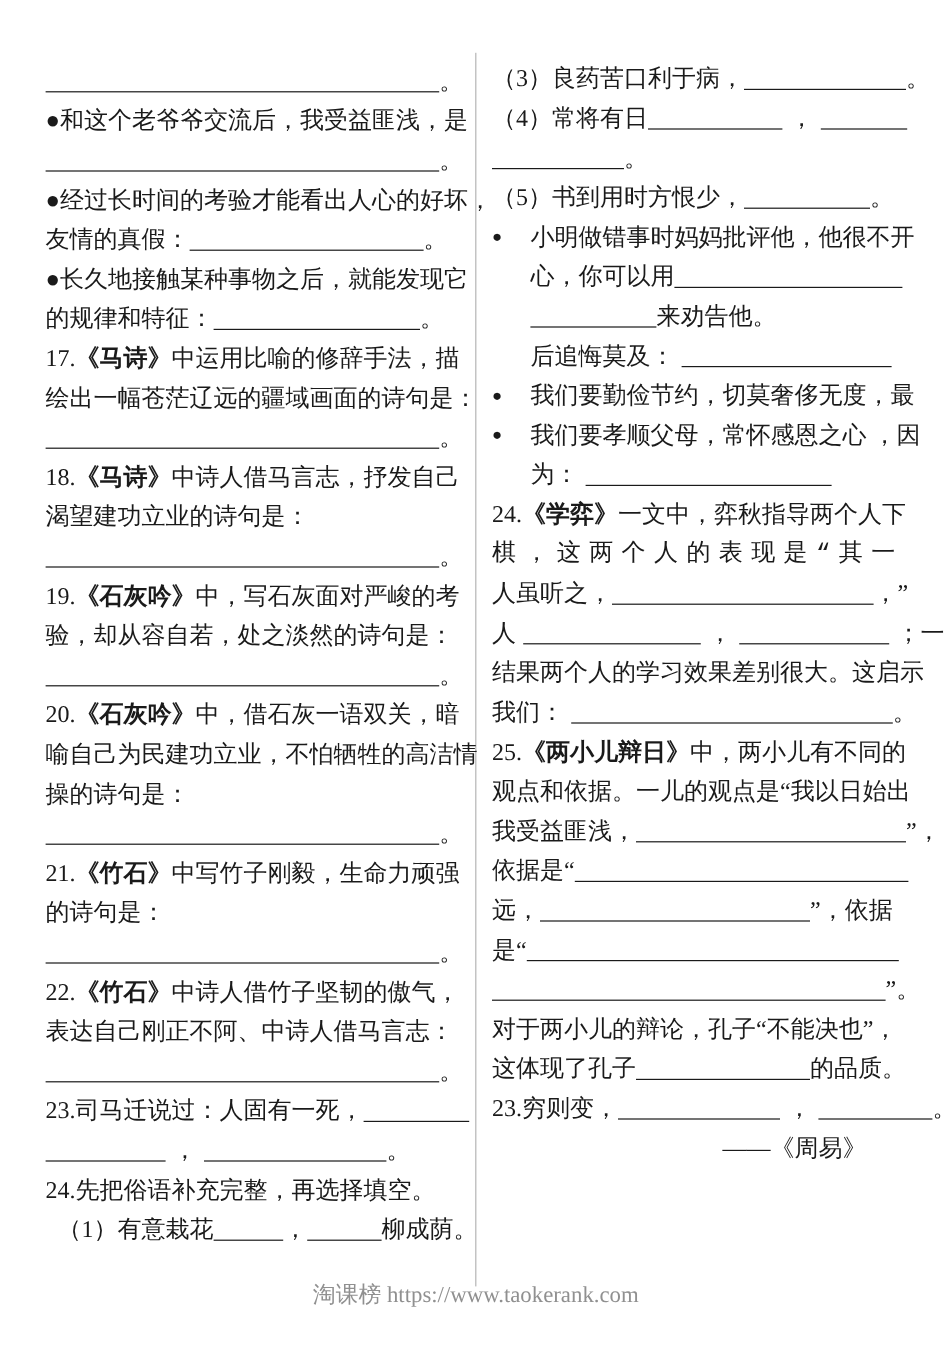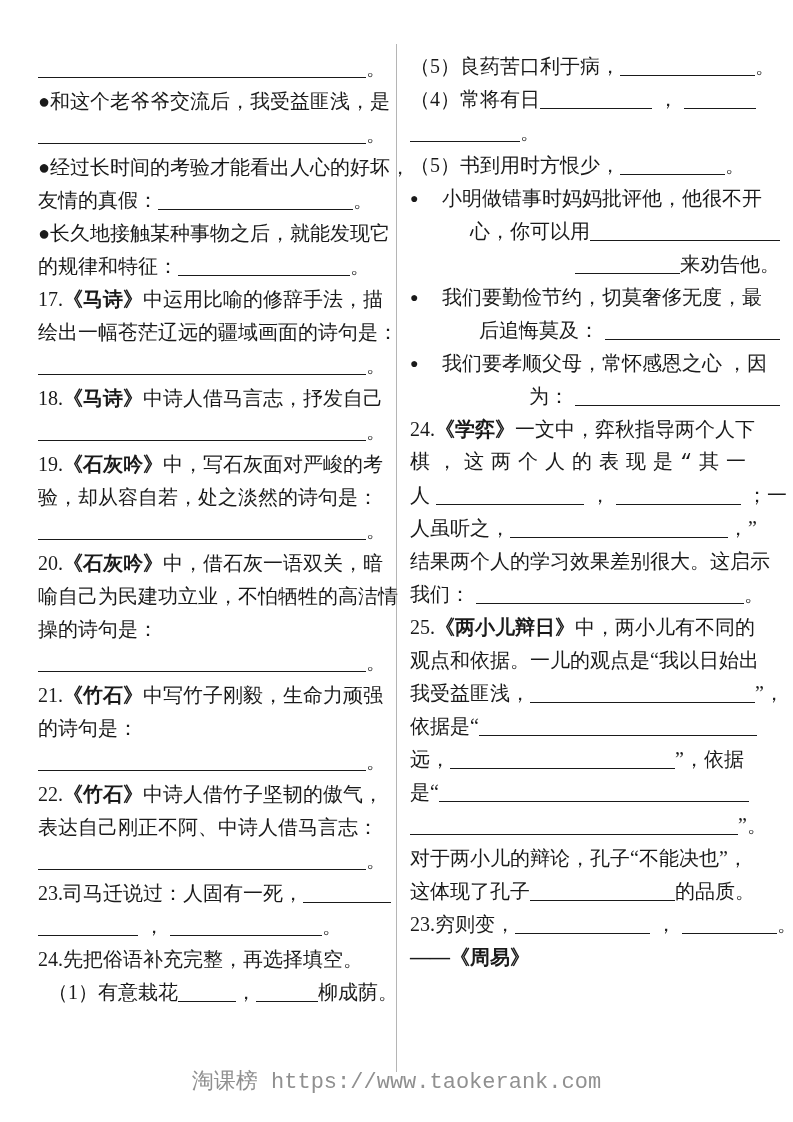--- a/index.html
+++ b/index.html
@@ -19,28 +19,28 @@
   .col-left  { left:38px;  top:52px; width:354px; }
   .col-right { left:410px; top:50px; width:370px; }
   .ln { height:33px; white-space:nowrap; }
   .blank {
     display:inline-block;
     border-bottom:1.4px solid #1a1a1a;
     height:20px; vertical-align:-3px;
   }
   .bold { font-weight:bold; }
   .bullet { display:inline-block; width:32px; font-size:14px; vertical-align:2px; }
-  .indent { padding-left:32px;text-align:right; }
+  .indent { padding-left:32px; }
   .sp { letter-spacing:7px;font-family:Liberation Mono, monospace; }
-  .src { text-align:left; padding-right:58px; font-weight:bold; }
+  .src { text-align:right; padding-right:58px; font-weight:normal; }
   .mr6 { margin-right:6px; } .ml6 { margin-left:6px; }
   .watermark {
     position:absolute; left:0; right:0; top:1066px;
-    text-align:center; color:#909090; font-size:22px;
-    font-family:Liberation Mono, monospace;
+    text-align:center; color:#909090; font-size:19px;
+    font-family:Liberation Serif, serif;
   }
 </style>
 </head>
 <body>
 
 <div class="page">
 
   <div class="divider"></div>
 
   <div class="col col-left">
@@ -53,20 +53,21 @@
     <div class="ln"><span>友情的真假：</span><span class="blank" style="width:195px"></span><span>。</span></div>
 
     <div class="ln"><span>●长久地接触某种事物之后，就能发现它</span></div>
     <div class="ln"><span>的规律和特征：</span><span class="blank" style="width:172px"></span><span>。</span></div>
 
     <div class="ln"><span>17.</span><span class="bold">《马诗》</span><span>中运用比喻的修辞手法，描</span></div>
     <div class="ln"><span>绘出一幅苍茫辽远的疆域画面的诗句是：</span></div>
     <div class="ln"><span class="blank" style="width:328px"></span><span>。</span></div>
 
     <div class="ln"><span>18.</span><span class="bold">《马诗》</span><span>中诗人借马言志，抒发自己</span></div>
+    <div class="ln"><span>渴望建功立业的诗句是：</span></div>
     <div class="ln"><span class="blank" style="width:328px"></span><span>。</span></div>
 
     <div class="ln"><span>19.</span><span class="bold">《石灰吟》</span><span>中，写石灰面对严峻的考</span></div>
     <div class="ln"><span>验，却从容自若，处之淡然的诗句是：</span></div>
     <div class="ln"><span class="blank" style="width:328px"></span><span>。</span></div>
 
     <div class="ln"><span>20.</span><span class="bold">《石灰吟》</span><span>中，借石灰一语双关，暗</span></div>
     <div class="ln"><span>喻自己为民建功立业，不怕牺牲的高洁情</span></div>
     <div class="ln"><span>操的诗句是：</span></div>
     <div class="ln"><span class="blank" style="width:328px"></span><span>。</span></div>
@@ -81,42 +82,42 @@
 
     <div class="ln"><span>23.司马迁说过：人固有一死，</span><span class="blank" style="width:88px"></span></div>
     <div class="ln"><span class="blank" style="width:100px"></span><span class="mr6 ml6">，</span><span class="blank" style="width:152px"></span><span>。</span></div>
 
     <div class="ln"><span>24.先把俗语补充完整，再选择填空。</span></div>
 
     <div class="ln" style="padding-left:10px"><span>（1）有意栽花</span><span class="blank" style="width:58px"></span><span>，</span><span class="blank" style="width:62px"></span><span>柳成荫。</span></div>
   </div>
 
   <div class="col col-right">
-    <div class="ln"><span>（5）良药苦口利于病，</span><span class="blank" style="width:135px"></span><span>。</span></div>
+    <div class="ln"><span>（3）良药苦口利于病，</span><span class="blank" style="width:135px"></span><span>。</span></div>
 
 
     <div class="ln"><span>（4）常将有日</span><span class="blank" style="width:112px"></span><span class="mr6 ml6">，</span><span class="blank" style="width:72px"></span></div>
     <div class="ln"><span class="blank" style="width:110px"></span><span>。</span></div>
 
     <div class="ln"><span>（5）书到用时方恨少，</span><span class="blank" style="width:105px"></span><span>。</span></div>
 
     <div class="ln"><span class="bullet">●</span><span>小明做错事时妈妈批评他，他很不开</span></div>
     <div class="ln indent"><span>心，你可以用</span><span class="blank" style="width:190px"></span></div>
     <div class="ln indent"><span class="blank" style="width:105px"></span><span>来劝告他。</span></div>
 
+    <div class="ln indent"><span>后追悔莫及：</span><span class="blank ml6" style="width:175px"></span></div>
     <div class="ln"><span class="bullet">●</span><span>我们要勤俭节约，切莫奢侈无度，最</span></div>
-    <div class="ln indent"><span>后追悔莫及：</span><span class="blank ml6" style="width:175px"></span></div>
 
     <div class="ln"><span class="bullet">●</span><span>我们要孝顺父母，常怀感恩之心 ，因</span></div>
     <div class="ln indent"><span>为：</span><span class="blank ml6" style="width:205px"></span></div>
 
     <div class="ln"><span>24.</span><span class="bold">《学弈》</span><span>一文中，弈秋指导两个人下</span></div>
     <div class="ln sp"><span>棋，这两个人的表现是“其一</span></div>
+    <div class="ln"><span>人虽听之，</span><span class="blank" style="width:218px"></span><span>，”</span></div>
     <div class="ln"><span class="mr6">人</span><span class="blank" style="width:148px"></span><span class="mr6 ml6">，</span><span class="blank" style="width:125px"></span><span class="ml6">；一</span></div>
-    <div class="ln"><span>人虽听之，</span><span class="blank" style="width:218px"></span><span>，”</span></div>
     <div class="ln"><span>结果两个人的学习效果差别很大。这启示</span></div>
     <div class="ln"><span>我们：</span><span class="blank ml6" style="width:268px"></span><span>。</span></div>
 
     <div class="ln"><span>25.</span><span class="bold">《两小儿辩日》</span><span>中，两小儿有不同的</span></div>
     <div class="ln"><span>观点和依据。一儿的观点是“我以日始出</span></div>
     <div class="ln"><span>我受益匪浅，</span><span class="blank" style="width:225px"></span><span>”，</span></div>
     <div class="ln"><span>依据是“</span><span class="blank" style="width:278px"></span></div>
     <div class="ln"><span>远，</span><span class="blank" style="width:225px"></span><span>”，依据</span></div>
     <div class="ln"><span>是“</span><span class="blank" style="width:310px"></span></div>
     <div class="ln"><span class="blank" style="width:328px"></span><span>”。</span></div>

